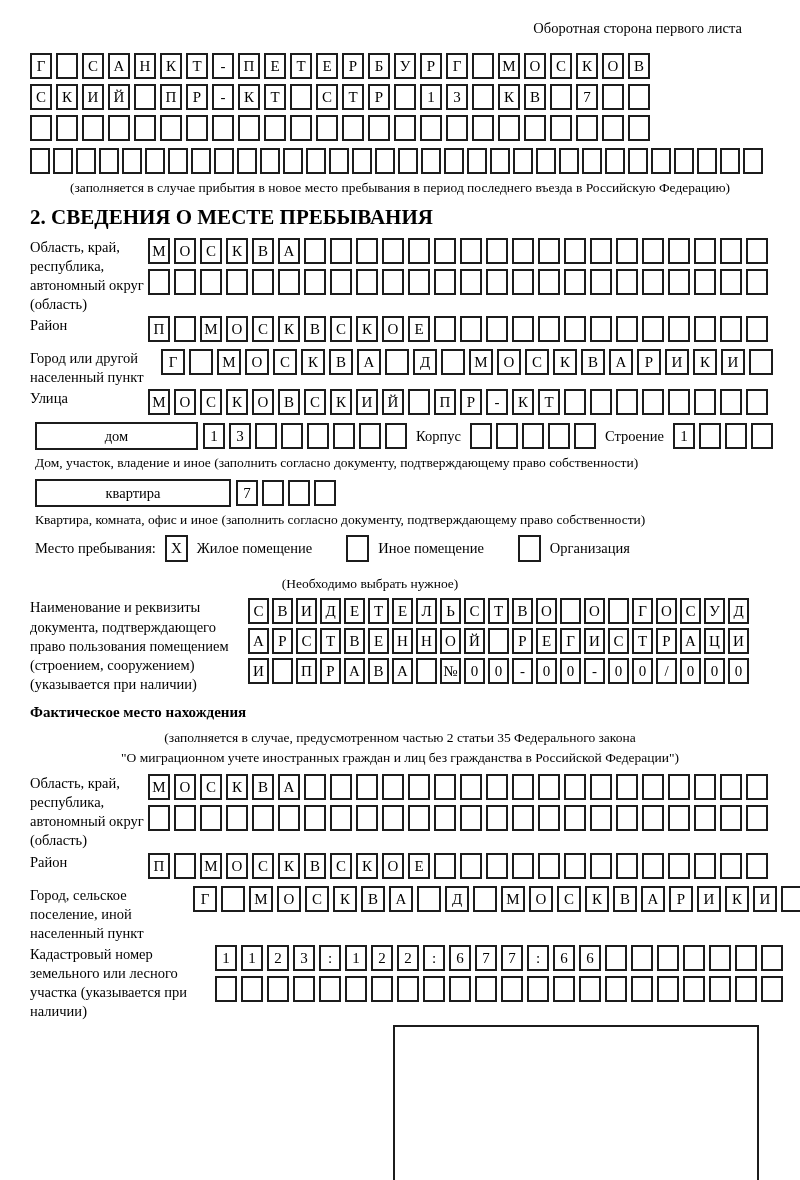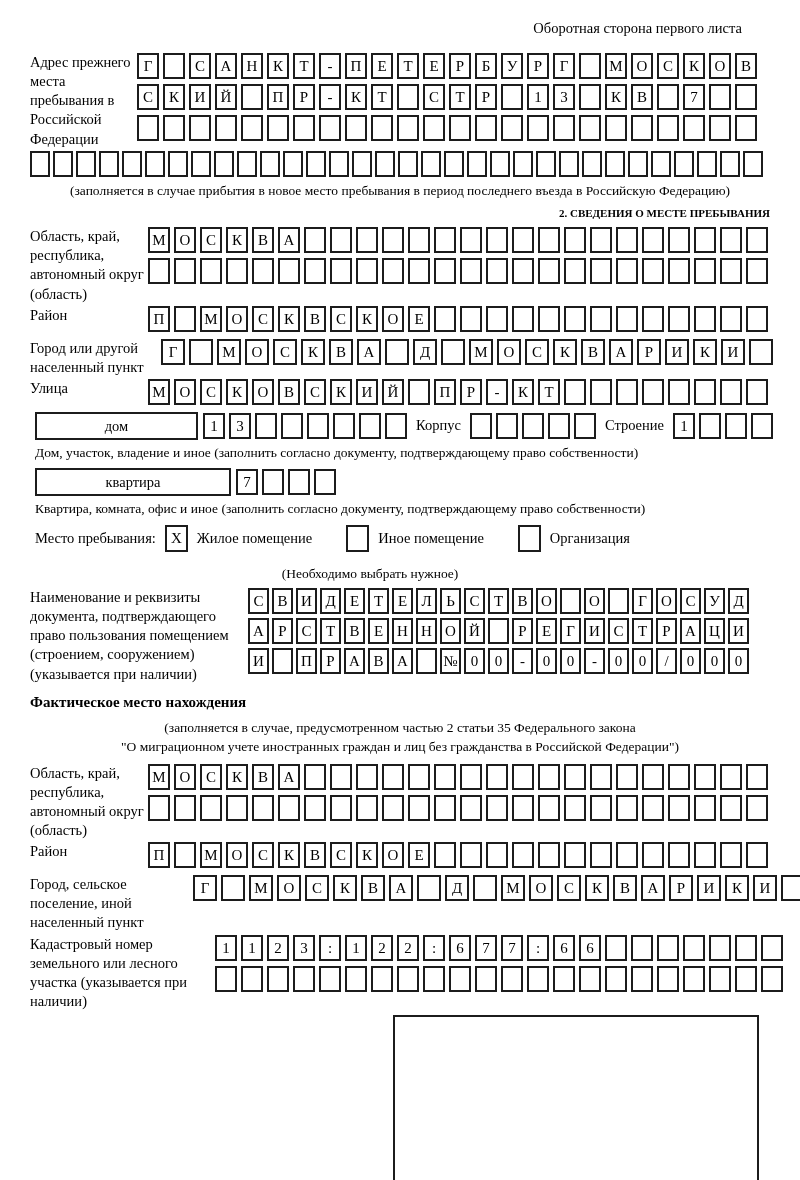--- a/index.html
+++ b/index.html
@@ -31,21 +31,21 @@
   .cellrow.wide { gap:4px; }
   .cellrow.wide .cell { width:24px; }
   .cellrow.doc { gap:3px; margin-bottom:4px; }
   .cellrow.doc .cell { width:21px; }
   .cellrow.inline { margin-bottom:0; }
 
   .note { font-size:13.5px; line-height:1.3; }
   .note.center { text-align:center; margin:2px 0 8px 0; }
   .note.left { margin:2px 0 7px 5px; }
 
-  .section-title { text-align:right; font-weight:bold; font-size:11px; margin:4px 0 8px 0; }
+  .section-title { text-align:left; font-weight:bold; font-size:21px; margin:4px 0 8px 0; }
 
   .dom-row { display:flex; align-items:center; gap:5px; margin:1px 16px 4px 5px; }
   .widebox {
     height:28px; border:2px solid #1c1c1c; text-align:center;
     line-height:24px; font-size:14.5px; flex:0 0 auto;
   }
   .widebox.dom { width:163px; }
   .widebox.kv { width:196px; }
   .inline-label { font-size:14.5px; margin:0 4px; }
 
@@ -68,21 +68,20 @@
   .stamp-box { width:366px; height:175px; border:2px solid #1c1c1c; background:#fff; }
 </style>
 </head>
 <body>
 
 <div class="page">
 
   <div class="header-note">Оборотная сторона первого листа</div>
 
   <div class="field-row">
-    <div class="label w105">Адрес прежнего места пребывания в Российской Федерации</div>
     <div>
       <div class="cellrow">
           <span class="cell">Г</span>
           <span class="cell"></span>
           <span class="cell">С</span>
           <span class="cell">А</span>
           <span class="cell">Н</span>
           <span class="cell">К</span>
           <span class="cell">Т</span>
           <span class="cell">-</span>

